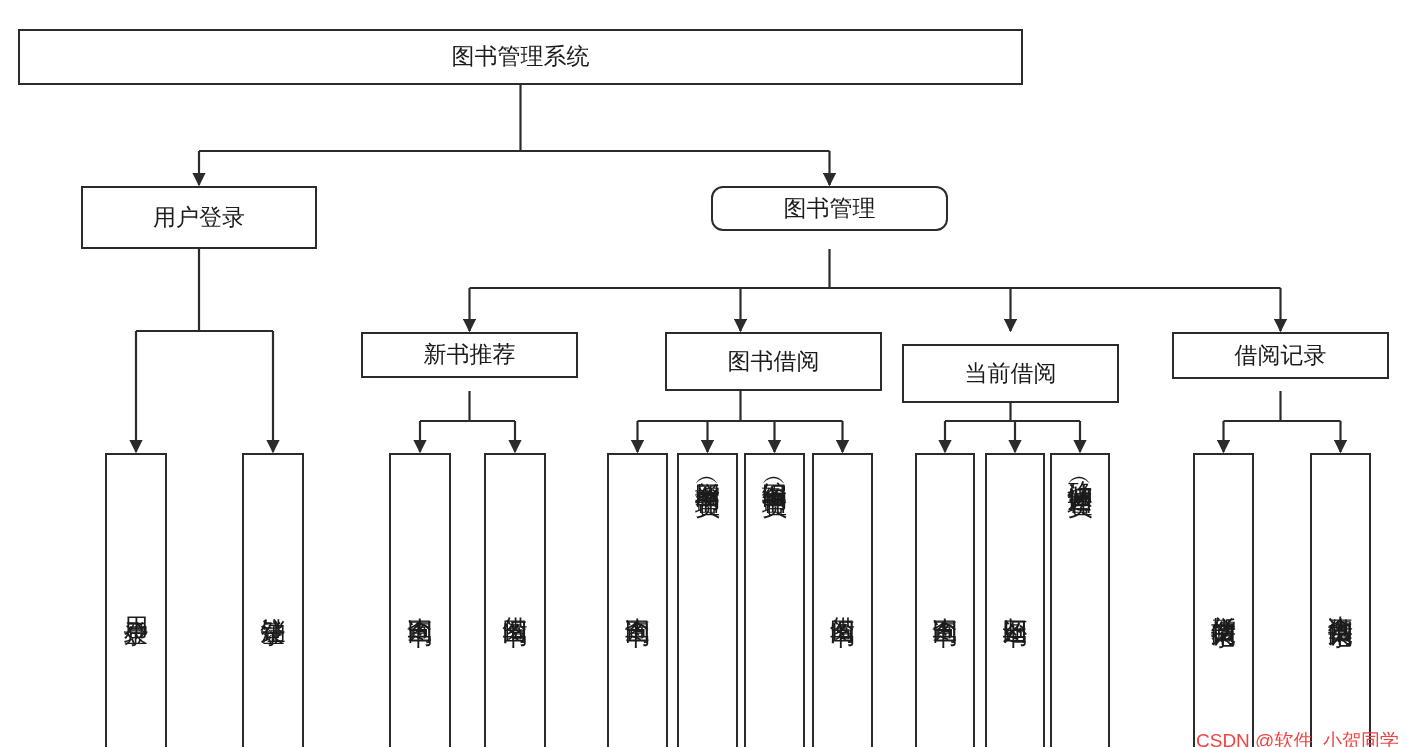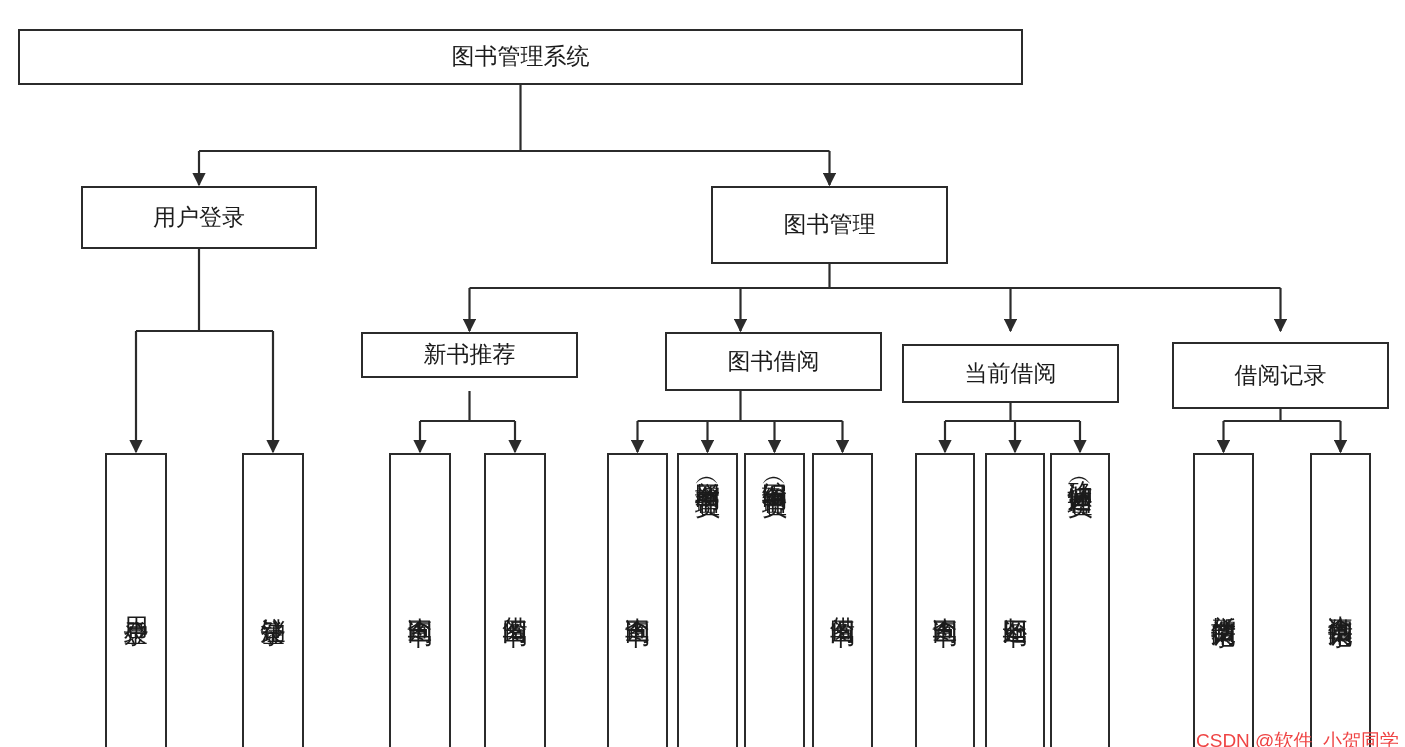--- a/index.html
+++ b/index.html
@@ -124,33 +124,33 @@
   </svg>
 
   <div class="node root" id="node-root" style="left: 18px; top: 13px; width: 1005px; height: 56px;">
     <span class="node-label">图书管理系统</span>
   </div>
 
   <div id="nodes-layer">
       <div class="node level2 horizontal" style="left: 81px; top: 170px; width: 236px; height: 63px;">
         <span class="node-label">用户登录</span>
       </div>
-      <div class="node level2 horizontal" style="left: 711px; top: 170px; width: 237px; height: 78px;">
+      <div class="node level2 horizontal" style="left: 711px; top: 170px; width: 237px; height: 45px; border-radius: 12px;">
         <span class="node-label">图书管理</span>
       </div>
       <div class="node level3 horizontal" style="left: 361px; top: 316px; width: 217px; height: 46px;">
         <span class="node-label">新书推荐</span>
       </div>
       <div class="node level3 horizontal" style="left: 665px; top: 316px; width: 217px; height: 59px;">
         <span class="node-label">图书借阅</span>
       </div>
       <div class="node level3 horizontal" style="left: 902px; top: 328px; width: 217px; height: 59px;">
         <span class="node-label">当前借阅</span>
       </div>
-      <div class="node level3 horizontal" style="left: 1172px; top: 326px; width: 217px; height: 67px;">
+      <div class="node level3 horizontal" style="left: 1172px; top: 316px; width: 217px; height: 47px;">
         <span class="node-label">借阅记录</span>
       </div>
       <div class="node leaf vertical centered" style="left: 105px; top: 437px; width: 62px; height: 296px;">
         <span class="node-label">用户登录</span>
       </div>
       <div class="node leaf vertical centered" style="left: 242px; top: 437px; width: 62px; height: 296px;">
         <span class="node-label">注销登录</span>
       </div>
       <div class="node leaf vertical centered" style="left: 389px; top: 437px; width: 62px; height: 296px;">
         <span class="node-label">查询图书</span>

